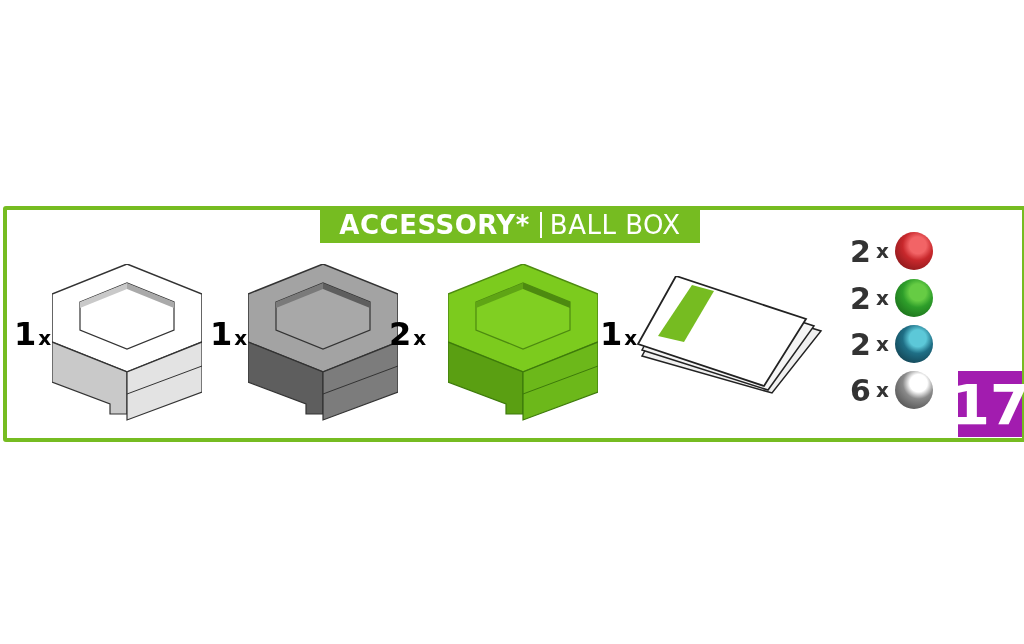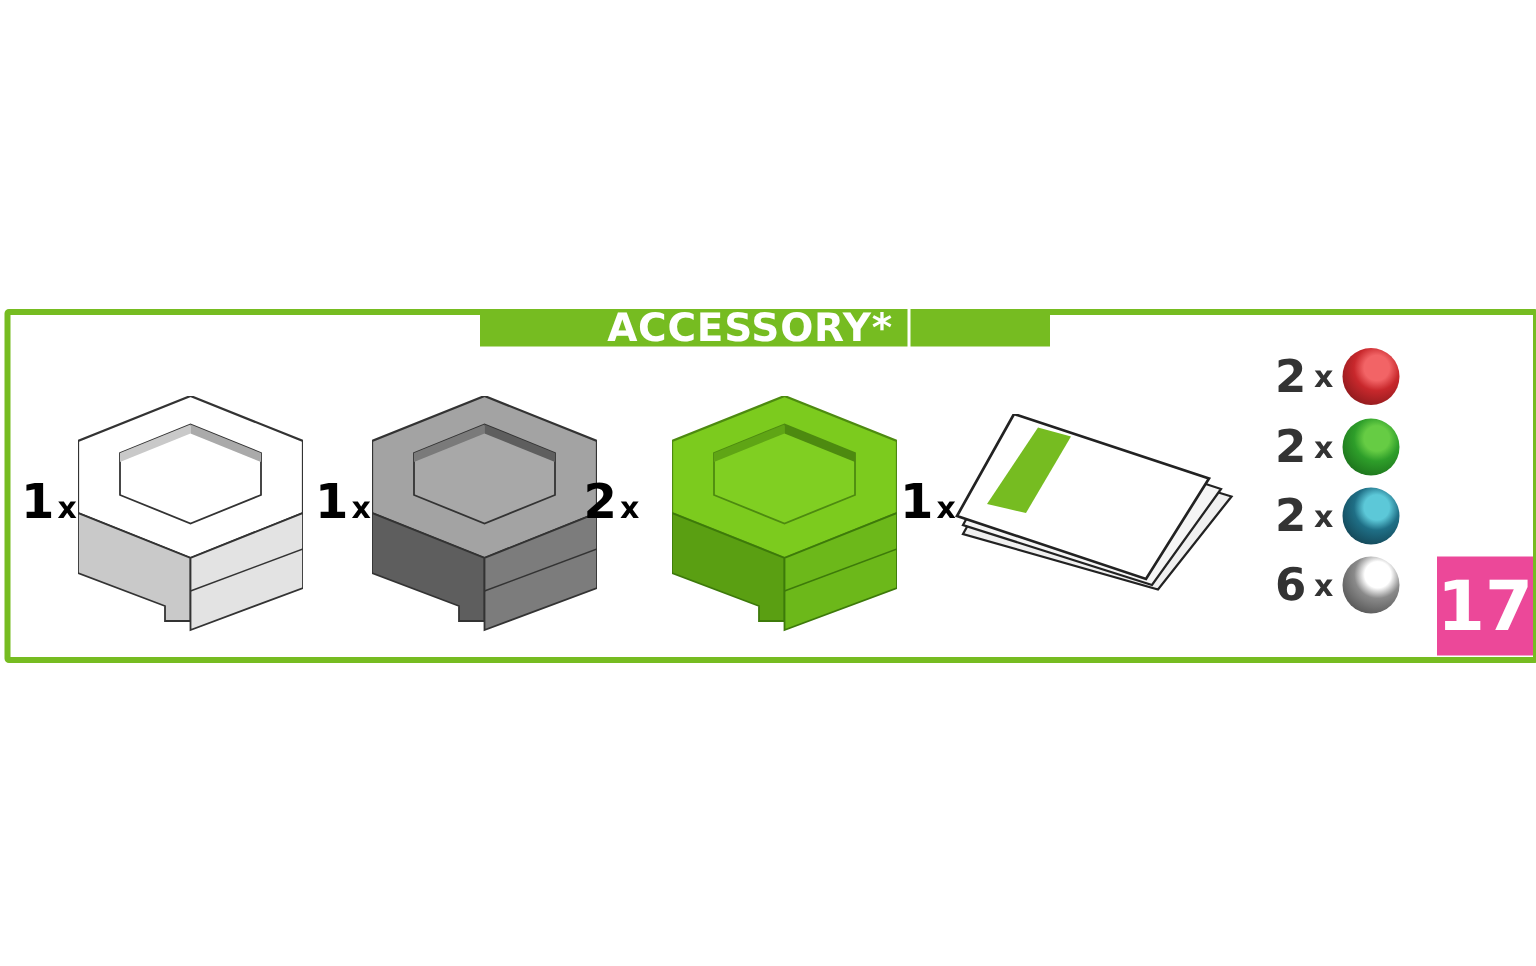--- a/index.html
+++ b/index.html
@@ -1,38 +1,39 @@
 <!DOCTYPE html>
 <html><head>
 <meta charset="utf-8">
 <style>
   html, body { margin:0; padding:0; background:#ffffff; }
   body { width:1024px; height:644px; position:relative; overflow:hidden; font-family:"DejaVu Sans", sans-serif; }
   .frame { position:absolute; left:3px; top:206px; width:1015px; height:228px; border:4px solid #76bc21; border-radius:3px; box-sizing:content-box; }
-  .title-bar { position:absolute; left:320px; top:207px; width:380px; height:24px; background:#76bc21; color:#fff; display:flex; align-items:center; justify-content:center; font-size:26px; letter-spacing:0.5px; }
+  .title-bar { position:absolute; left:320px; top:207px; width:380px; height:36px; background:#76bc21; color:#fff; display:flex; align-items:center; justify-content:center; font-size:26px; letter-spacing:0.5px; }
   .title-bar .bold { font-weight:bold; }
   .title-bar .sep { display:inline-block; width:2px; height:26px; background:#fff; margin:0 8px 0 10px; }
   .title-bar .light { font-weight:normal; }
   .qty { position:absolute; font-weight:bold; color:#000000; font-size:32px; line-height:1; }
   .qty small { font-size:20px; margin-left:2px; }
   .piece { position:absolute; }
   .ball-row { position:absolute; left:850px; display:flex; align-items:center; }
   .ball-row .n { font-weight:bold; font-size:30px; color:#333; width:26px; }
   .ball-row .x { font-weight:bold; font-size:20px; color:#333; margin-right:6px; }
   .ball { width:38px; height:38px; border-radius:50%; }
-  .page-badge { position:absolute; left:958px; top:371px; width:64px; height:66px; background:#ec4899; color:#fff; font-weight:bold; font-size:46px; display:flex; align-items:center; justify-content:center; }
+  .page-badge { position:absolute; left:958px; top:371px; width:64px; height:66px; background:#a21caf; color:#fff; font-weight:bold; font-size:56px; display:flex; align-items:center; justify-content:center; }
 </style>
 </head>
 <body>
 
 <div class="frame"></div>
 
 <div class="title-bar">
   <span class="bold">ACCESSORY*</span>
   <span class="sep"></span>
+  <span class="light">BALL BOX</span>
 </div>
 
 <div class="qty" style="left:14px;top:318px;"><span>1</span><small>x</small></div>
 <svg class="piece" style="left:52px;top:264px;" width="150" height="158" viewBox="0 0 150 158">
   <polygon points="0,30 75,0 150,30 150,78 75,108 0,78" fill="#ffffff" stroke="#333" stroke-width="1.5"></polygon>
   <polygon points="0,78 75,108 75,150 58,150 58,140 0,118" fill="#c9c9c9" stroke="#333" stroke-width="1.2"></polygon>
   <polygon points="75,108 150,78 150,128 75,156" fill="#e3e3e3" stroke="#333" stroke-width="1.2"></polygon>
   <line x1="75" y1="130" x2="150" y2="102" stroke="#333" stroke-width="1"></line>
   <polygon points="28,38 75,19 122,38 122,66 75,85 28,66" fill="#fff" stroke="#333" stroke-width="1.2"></polygon>
   <polygon points="28,38 75,19 75,25 28,44" fill="#c9c9c9"></polygon>

